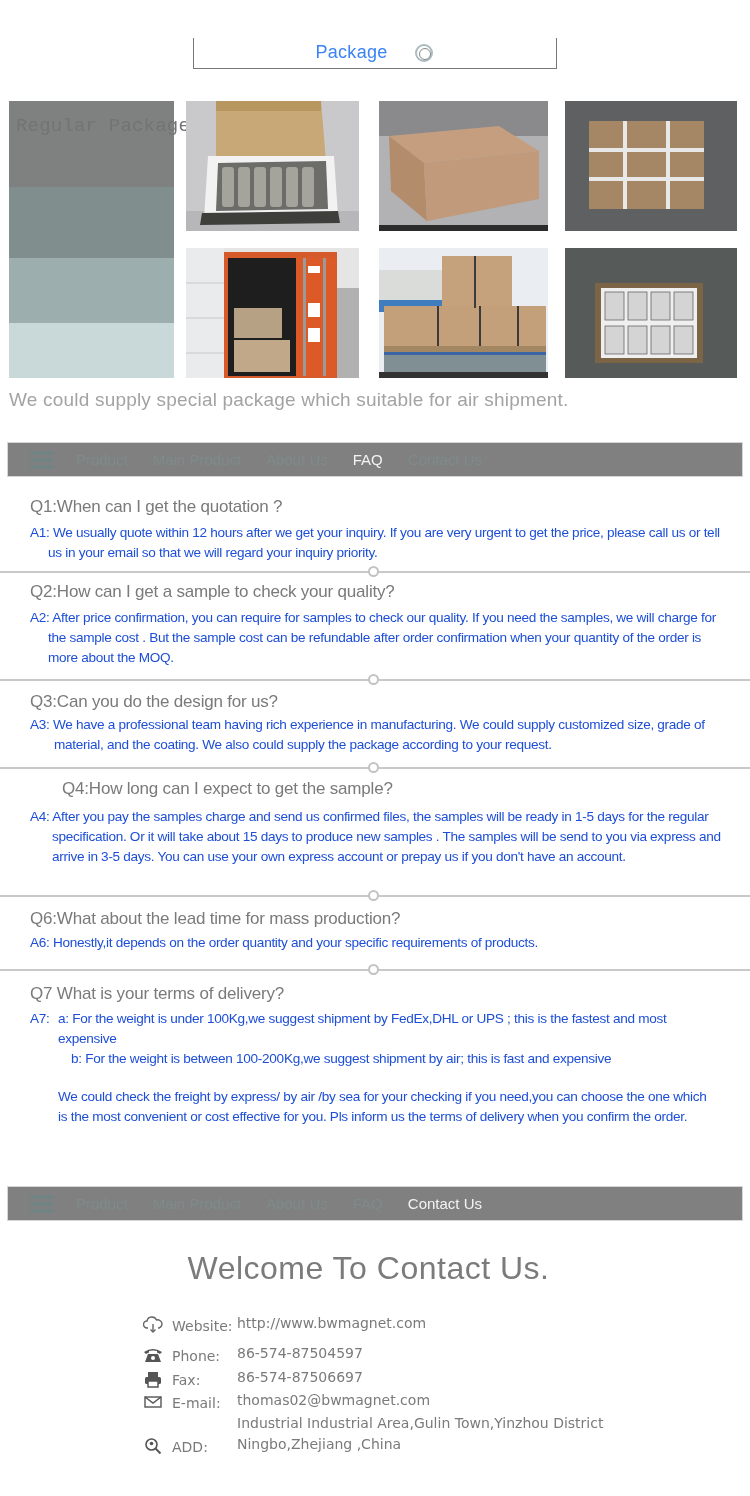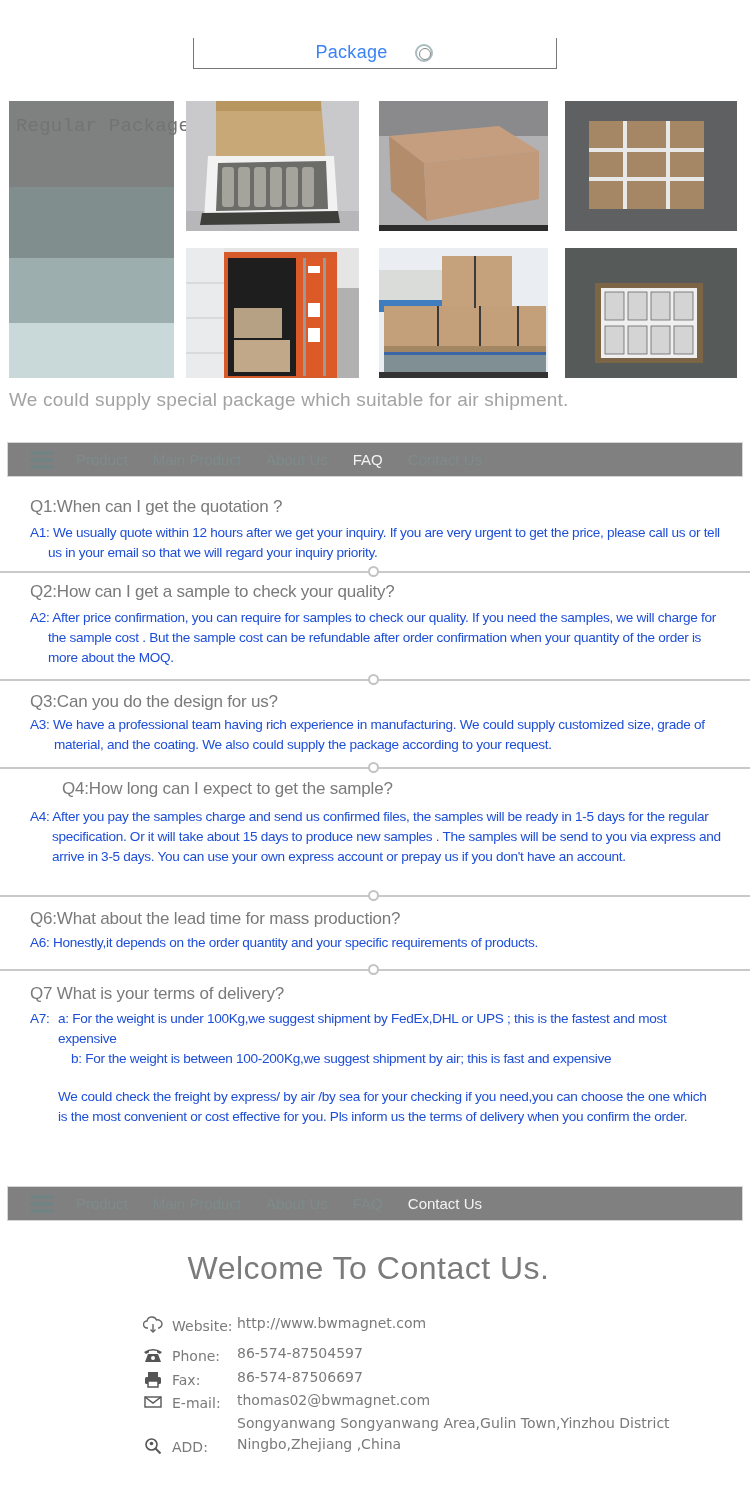--- a/index.html
+++ b/index.html
@@ -307,16 +307,16 @@
 <div class="abs c-row" style="top:1413px;">
   <span class="c-icon">
     <svg width="18" height="18" viewBox="0 0 18 18">
         <circle cx="7.5" cy="7.5" r="5.5" fill="none" stroke="#555" stroke-width="1.6"></circle>
         <circle cx="7.5" cy="6.5" r="1.8" fill="#555"></circle>
         <line x1="11.5" y1="11.5" x2="16.5" y2="16.5" stroke="#555" stroke-width="2"></line>
       </svg>
   </span>
   <span class="c-label">ADD:</span>
   <div class="c-val">
-    <div>Songyanwang Songyanwang Area,Gulin Town,Yinzhou District</div>
+    <div>Industrial Industrial Area,Gulin Town,Yinzhou District</div>
     <div>Ningbo,Zhejiang ,China</div>
   </div>
 </div>
 
 </body></html>

